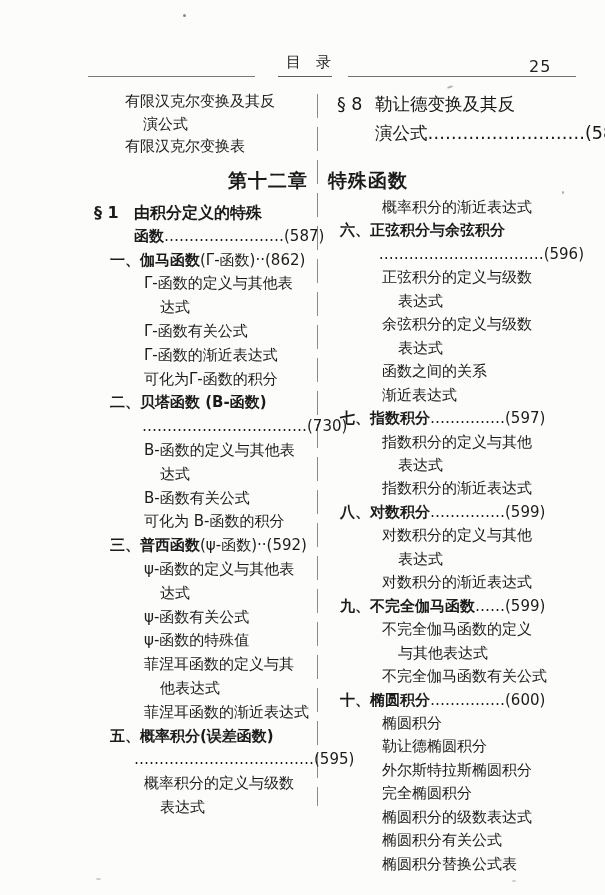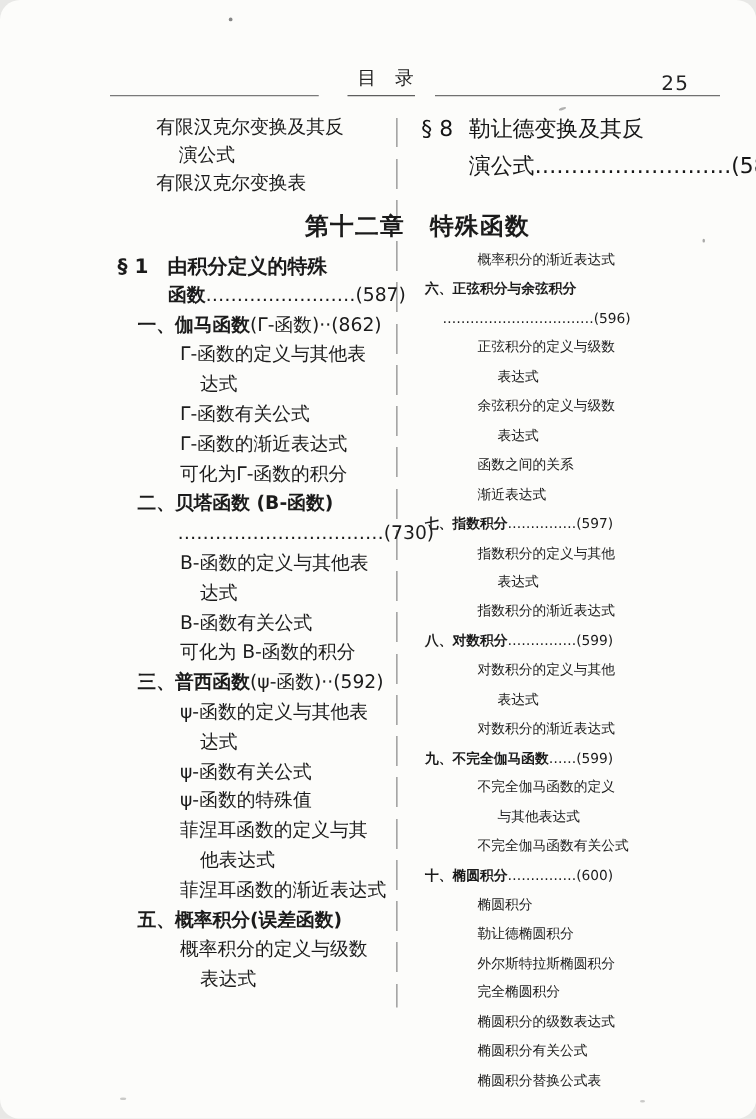--- a/index.html
+++ b/index.html
@@ -1,20 +1,19 @@
 <!DOCTYPE html>
 <html><head>
 <meta charset="utf-8">
 <style>
   html,body{margin:0;padding:0;background:#e8e8e6;}
   .page{
     position:relative;width:605px;height:895px;margin:0 auto;
     background:#fcfcfa;color:#1b1b1b;overflow:hidden;
     font-family:"DejaVu Sans",sans-serif;
-    border-radius:16px;
   }
   
   .hdr-title{position:absolute;top:53px;left:286px;font-size:15px;color:#222;}
   .hdr-page{position:absolute;top:57px;left:529px;font-size:16px;letter-spacing:1px;color:#222;}
   .rule{position:absolute;top:76px;height:1px;background:#4d4d4d;}
   .rule.r1{left:88px;width:167px;opacity:.75;}
   .rule.r2{left:278px;width:54px;opacity:.9;}
   .rule.r3{left:348px;width:228px;opacity:.8;}
   
   .divider{
@@ -22,37 +21,37 @@
     background:repeating-linear-gradient(180deg,#8a8a8a 0 24px,rgba(138,138,138,0) 24px 33px);
   }
   
   .preL{position:absolute;left:125px;top:90px;font-size:15px;line-height:22.5px;white-space:nowrap;}
   .preL .ind{padding-left:18px;}
   .preR{position:absolute;left:337px;top:90px;font-size:17.5px;line-height:29px;white-space:nowrap;color:#161616;}
   .preR .row{display:flex;}
   .preR .mk{width:38px;}
   .preR .l2{padding-left:38px;}
   
-  .chapter{position:absolute;left:244px;top:168px;font-size:19px;font-weight:700;letter-spacing:1px;white-space:nowrap;}
+  .chapter{position:absolute;left:228px;top:168px;font-size:19px;font-weight:700;letter-spacing:1px;white-space:nowrap;}
   
   .colL{position:absolute;left:90px;top:201px;width:235px;font-size:15px;line-height:23.8px;white-space:nowrap;}
-  .colR{position:absolute;left:332px;top:196px;width:252px;font-size:11px;line-height:23.45px;white-space:nowrap;}
+  .colR{position:absolute;left:332px;top:196px;width:252px;font-size:15px;line-height:23.45px;white-space:nowrap;}
   .ln{height:inherit;}
   .bd{font-weight:700;}
   .sec{display:flex;font-size:16px;}
   .sec .mk{width:40px;padding-left:4px;font-weight:700;}
   .sec .tx{font-weight:700;}
-  .seccont{padding-left:44px;text-align:center;}
+  .seccont{padding-left:44px;}
   .colL .item{padding-left:20px;}
   .colL .dots{padding-left:52px;}
   .colL .dotsL{padding-left:44px;}
   .colL .sub{padding-left:54px;}
   .colL .cont{padding-left:70px;}
   .colR .item{padding-left:8px;}
-  .colR .dots{padding-left:22px;}
+  .colR .dots{padding-left:22px;text-align:right;}
   .colR .sub{padding-left:50px;}
   .colR .cont{padding-left:66px;}
   
   .speck{position:absolute;background:#555;border-radius:50%;opacity:.7;}
   .sp1{left:183px;top:14px;width:3px;height:3px;}
   .sp2{left:562px;top:191px;width:2px;height:3px;opacity:.5;}
   .sp3{left:447px;top:86px;width:6px;height:2px;opacity:.45;transform:rotate(-18deg);}
   .sp4{left:96px;top:878px;width:5px;height:2px;opacity:.3;}
   .sp5{left:512px;top:880px;width:4px;height:2px;opacity:.3;}
 </style>
@@ -117,20 +116,21 @@
     <div class="ln sub">ψ-函数的定义与其他表</div>
     <div class="ln cont">达式</div>
     <div class="ln sub">ψ-函数有关公式</div>
     <div class="ln sub">ψ-函数的特殊值</div>
     <div class="ln sub">菲涅耳函数的定义与其</div>
     <div class="ln cont">他表达式</div>
     <div class="ln sub">菲涅耳函数的渐近表达式</div>
     <div class="ln item">
       <span class="bd">五、概率积分(误差函数)</span><span></span>
     </div>
+    <div class="ln dotsL">………………………………(595)</div>
     <div class="ln sub">概率积分的定义与级数</div>
     <div class="ln cont">表达式</div>
   </div>
 
   <div class="colR">
     <div class="ln sub">概率积分的渐近表达式</div>
     <div class="ln item">
       <span class="bd">六、正弦积分与余弦积分</span><span></span>
     </div>
     <div class="ln dots">……………………………(596)</div>

